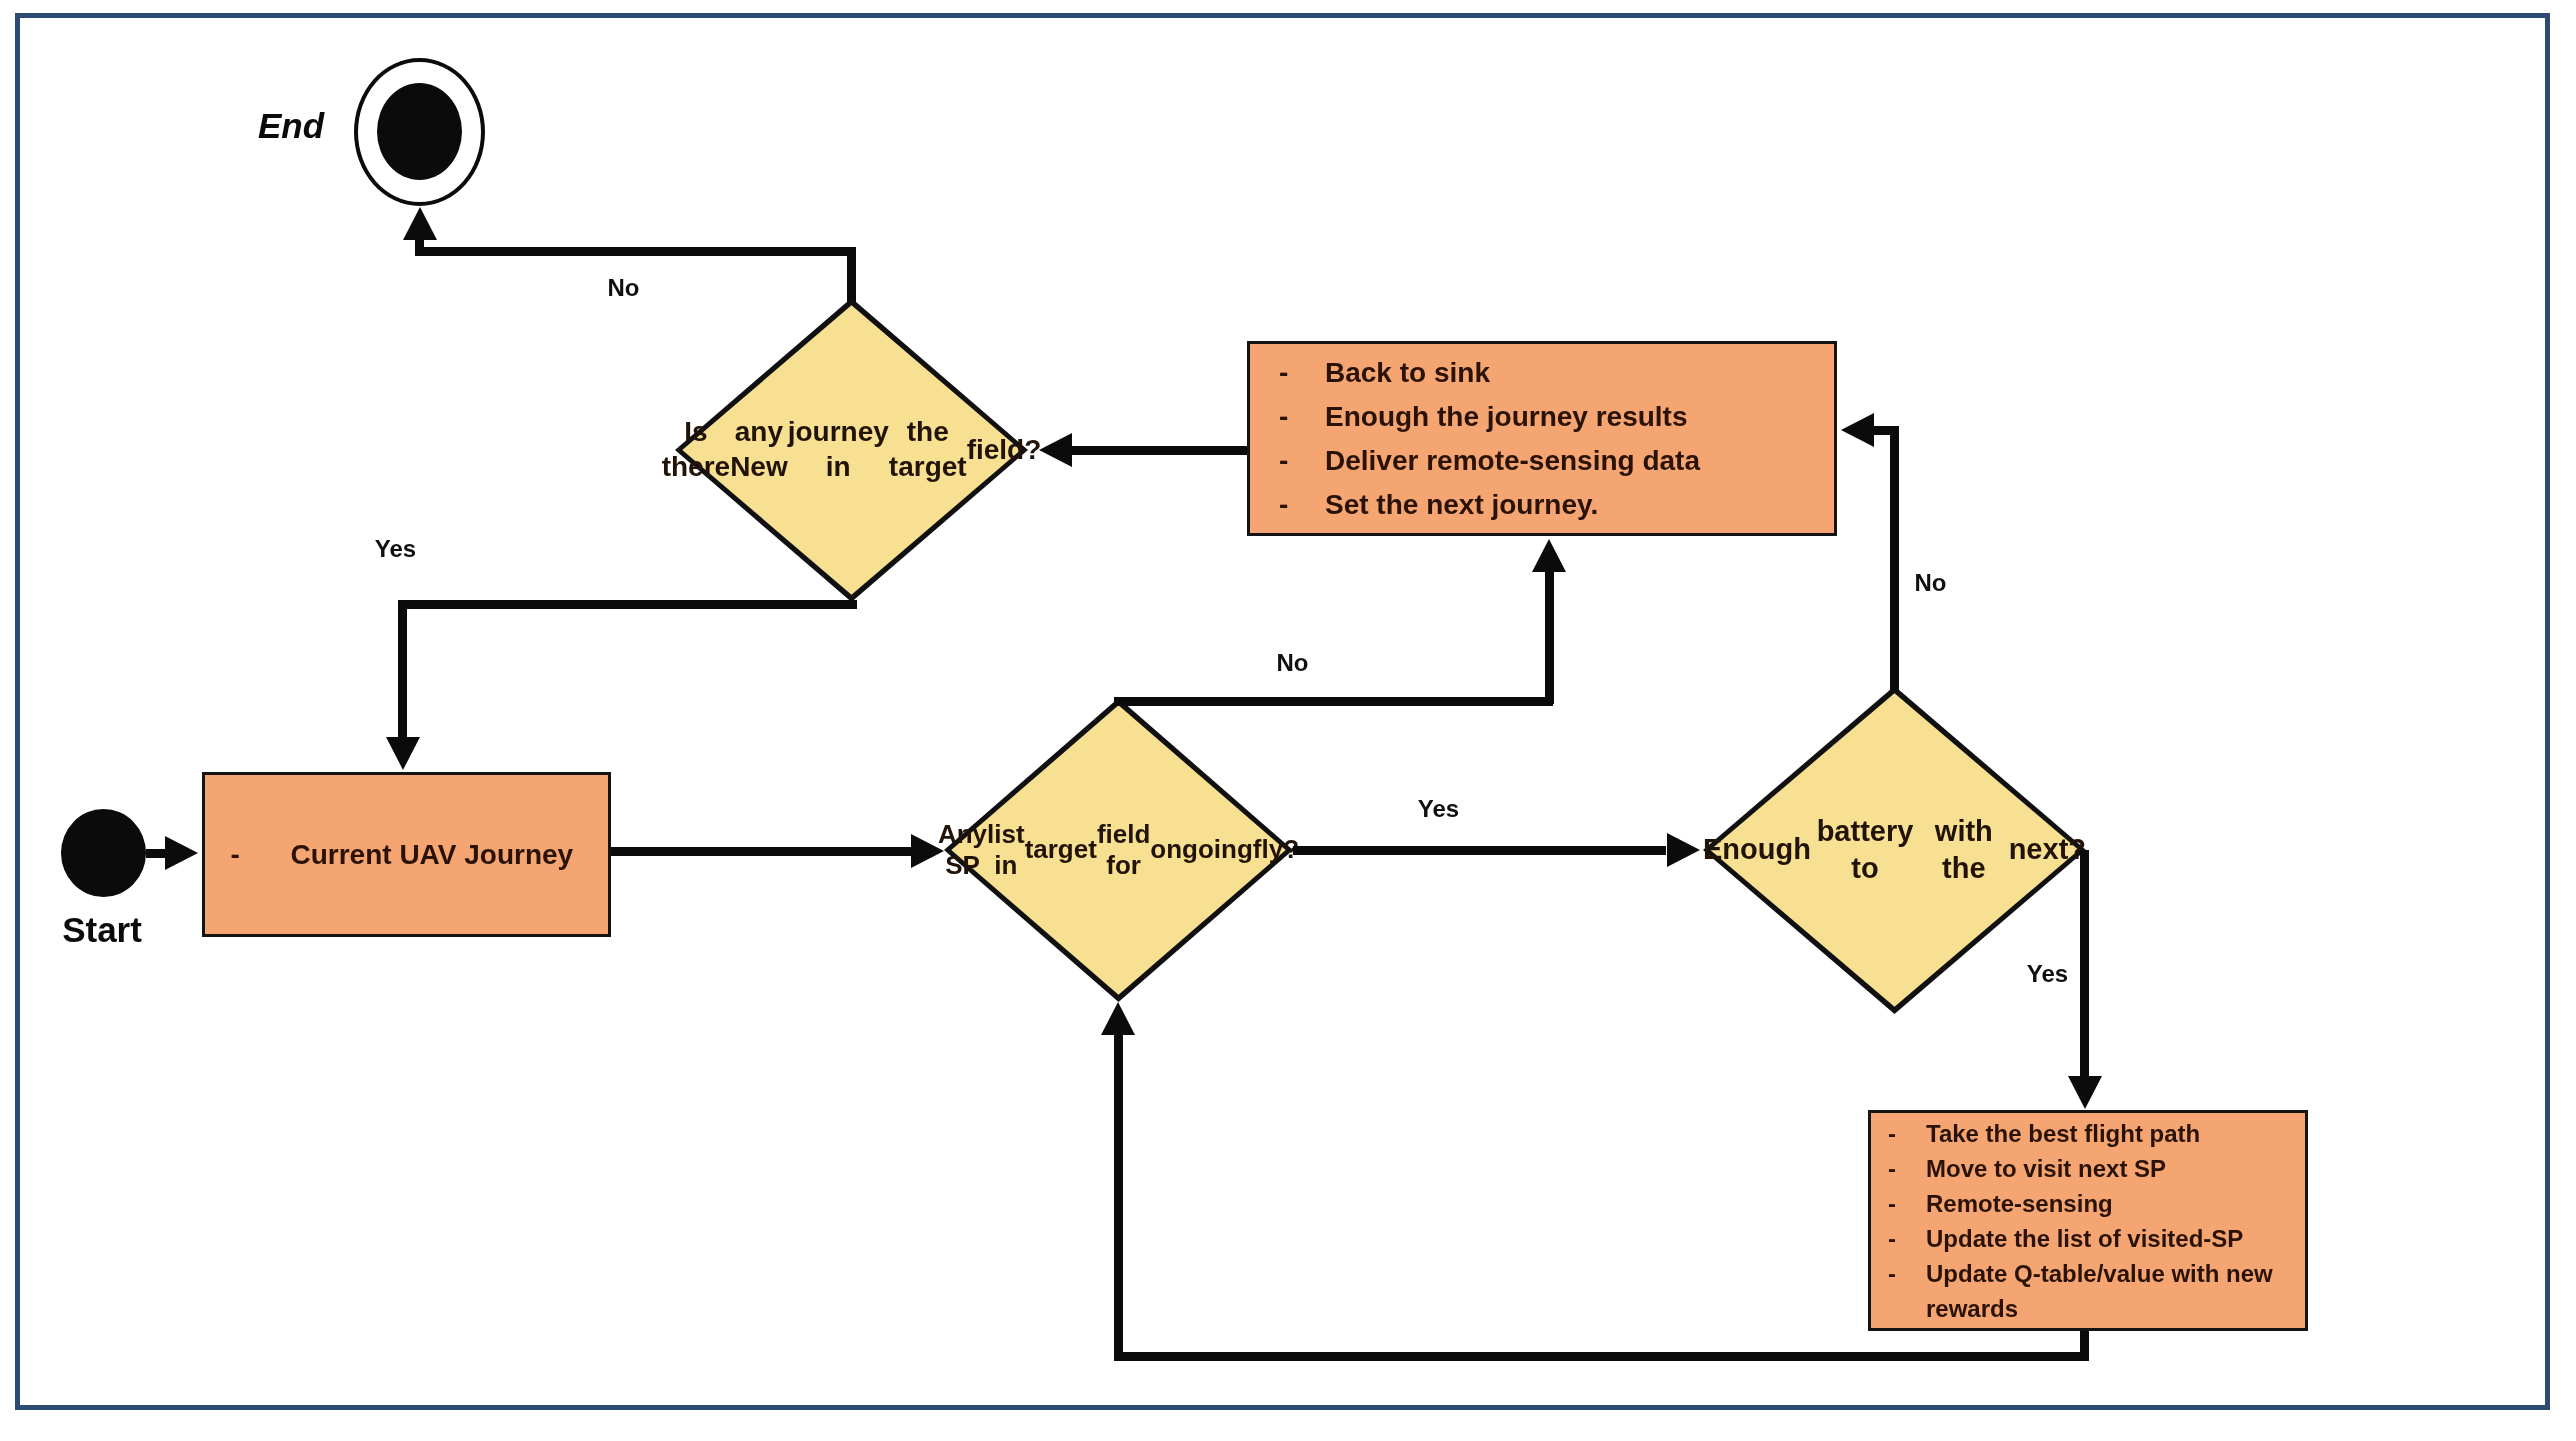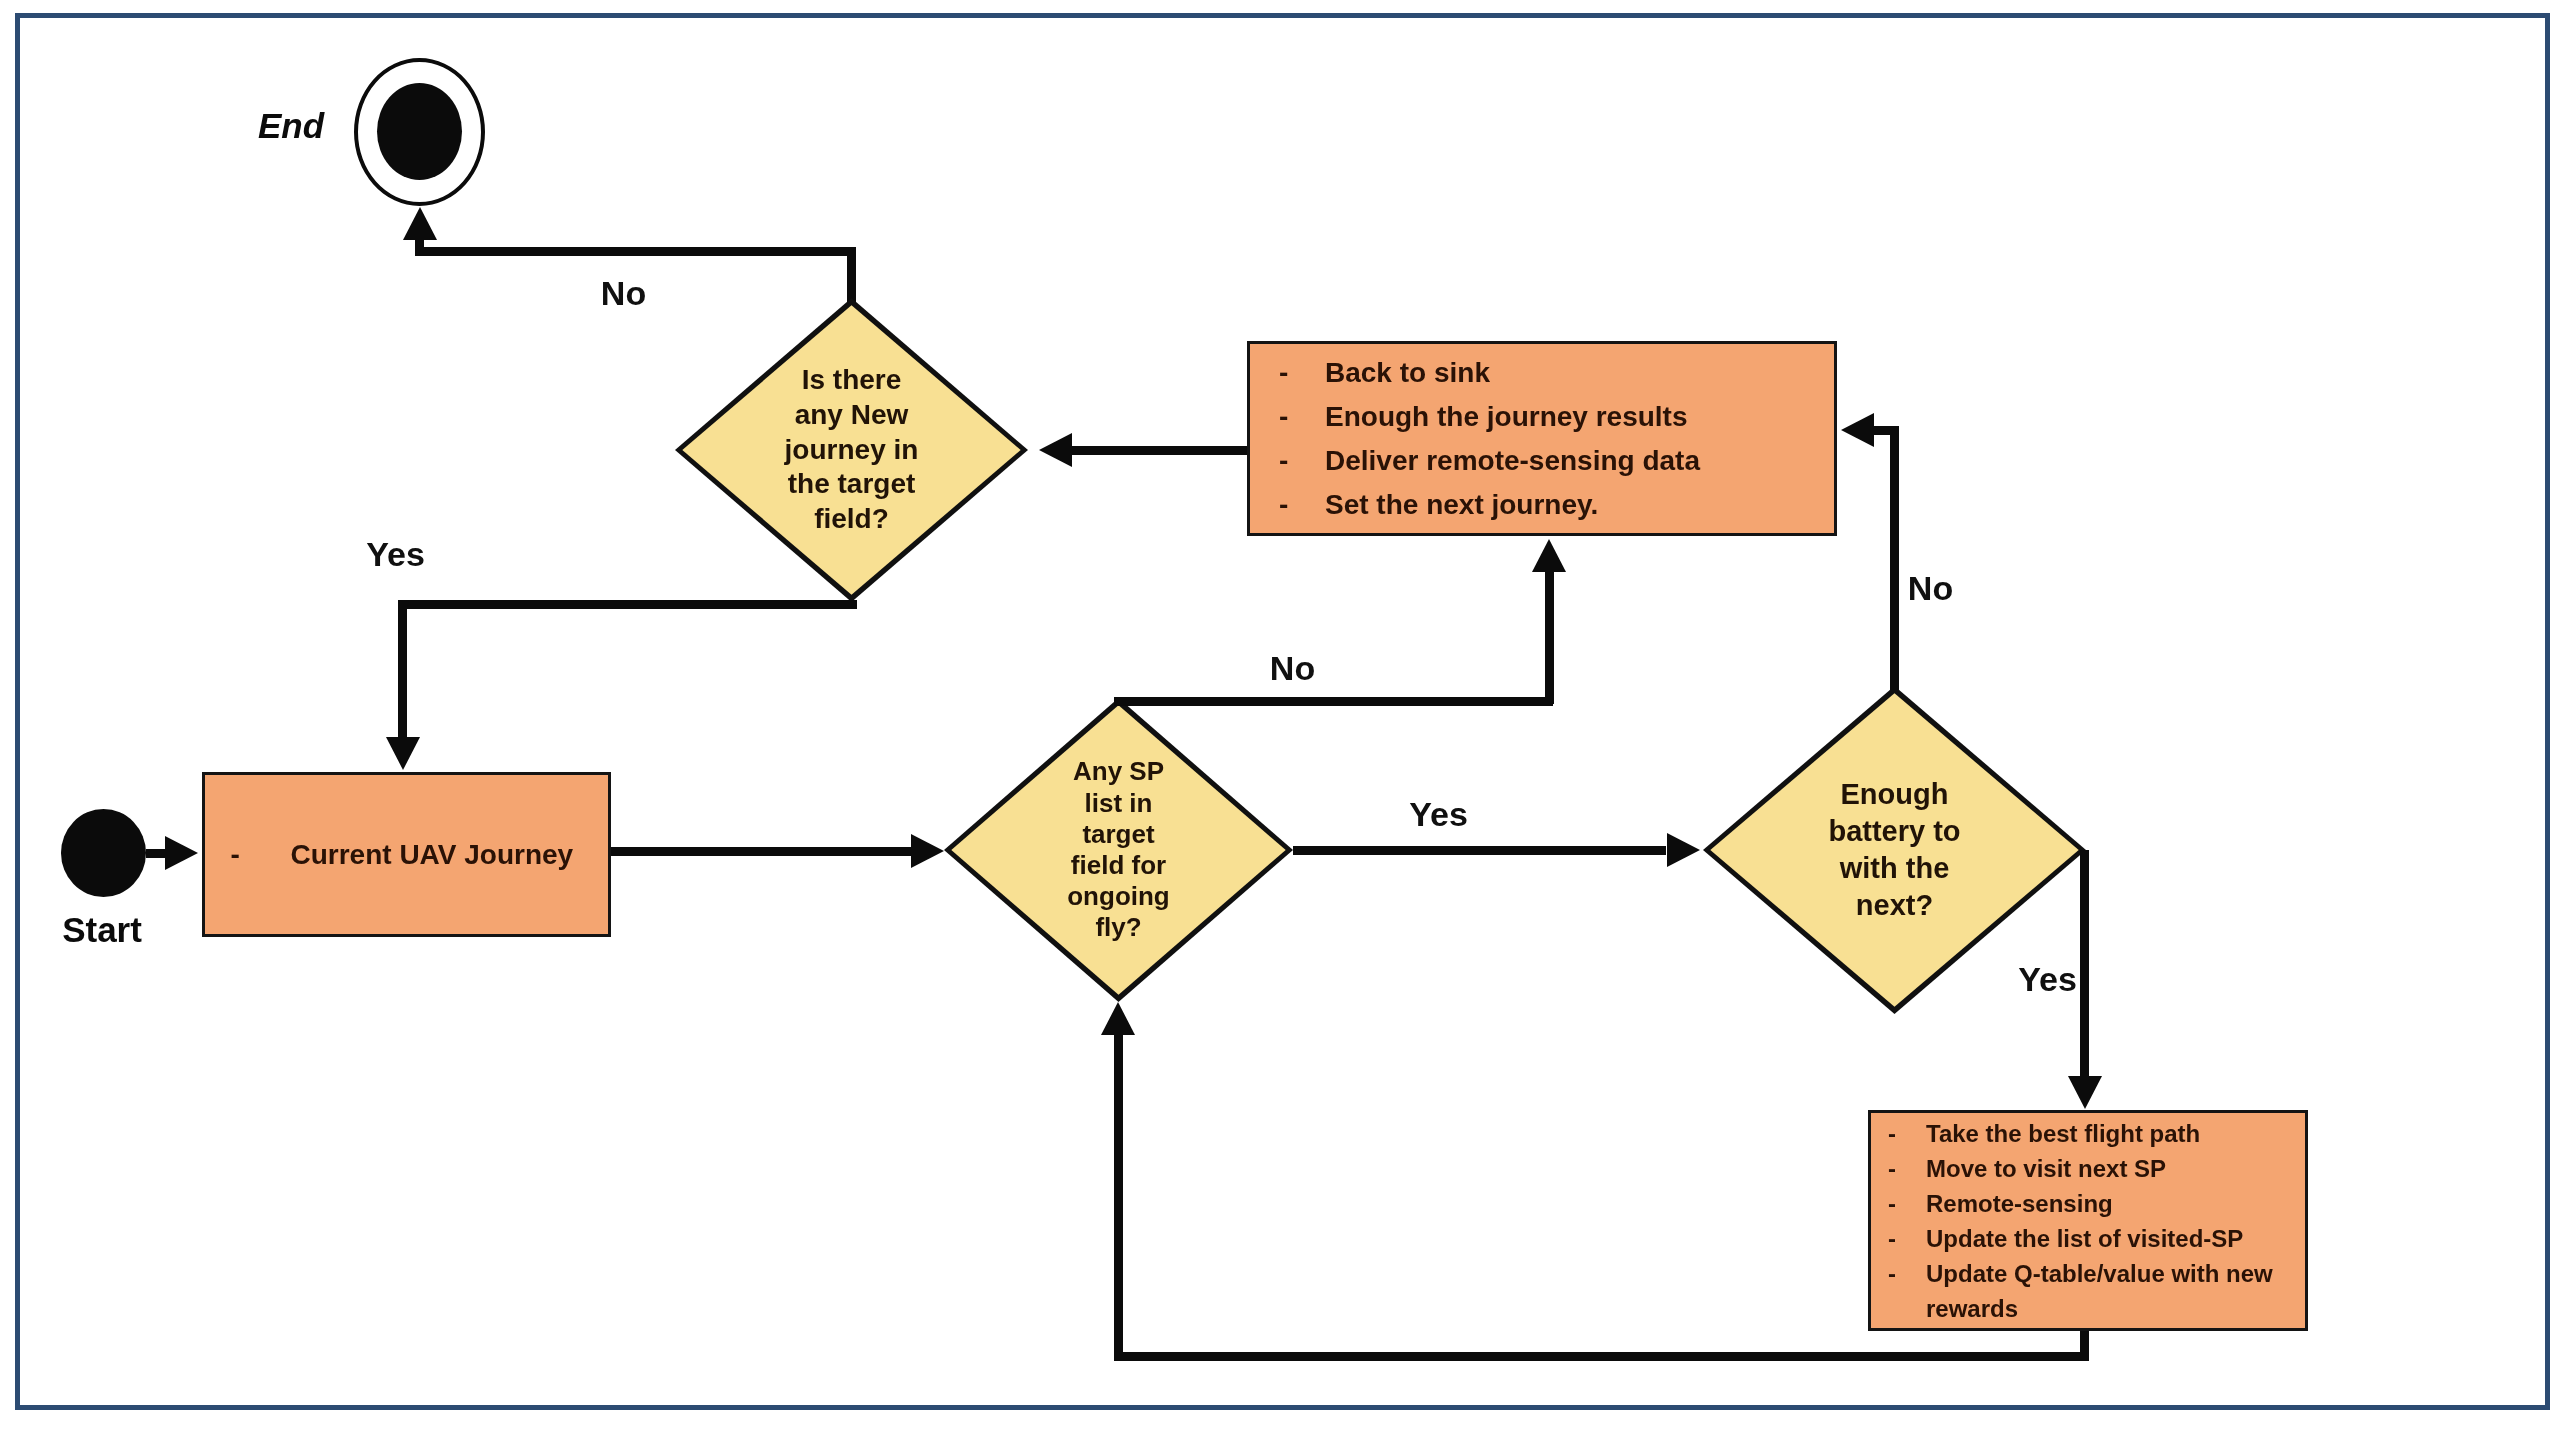--- a/index.html
+++ b/index.html
@@ -23,21 +23,21 @@
   .ah-right{border-top:17px solid transparent;border-bottom:17px solid transparent;border-left:33px solid #0b0b0b;}
   
   .end-outer{position:absolute;border:4.3px solid #0b0b0b;border-radius:50%;background:#ffffff;box-sizing:border-box;}
   .dot{position:absolute;background:#0b0b0b;border-radius:50%;}
   
   .diamond{position:absolute;}
   .diamond .dborder,.diamond .dfill{position:absolute;clip-path:polygon(50% 0,100% 50%,50% 100%,0 50%);}
   .diamond .dborder{inset:0;background:#101010;}
   .diamond .dfill{inset:7.3px;background:#F8E093;}
   .diamond .dtxt{
-    position:absolute;inset:0;display:flex;flex-direction:column;
+    position:absolute;inset:0;display:flex;
     align-items:center;justify-content:center;text-align:center;
     font-weight:700;color:#211307;
   }
   
   .pbox{
     position:absolute;background:#F4A571;border:3.6px solid #141414;
     box-sizing:border-box;display:flex;flex-direction:column;justify-content:center;
     font-weight:700;color:#2A1206;
   }
   .pbox .row{display:flex;align-items:flex-start;}
@@ -49,21 +49,21 @@
   
   #d1 .dtxt{font-size:28px;line-height:1.24;}
   #d2 .dtxt{font-size:26px;line-height:1.20;}
   #d3 .dtxt{font-size:29px;line-height:1.28;}
   #box-sink{font-size:28px;line-height:44px;padding-left:29px;padding-right:6px;}
   #box-sink .dash{width:46px;}
   #box-flight{font-size:24px;line-height:35px;padding-left:17px;padding-right:4.9px;}
   #box-flight .dash{width:38px;}
   #box-current{font-size:28px;line-height:36px;padding-left:25.5px;}
   #box-current .dash{width:60px;}
-  .lbl{font-size:34px;}
+  .lbl{font-size:24px;}
 </style>
 </head>
 <body>
 
 <div id="canvas">
   <div class="frame"></div>
 
   <div class="end-outer" style="left:354px;top:58px;width:131px;height:148px;"></div>
   <div class="dot" style="left:377px;top:83px;width:85px;height:97px;"></div>
   <div class="biglbl" style="left:224px;top:106px;width:134px;font-style:italic;">End</div>

